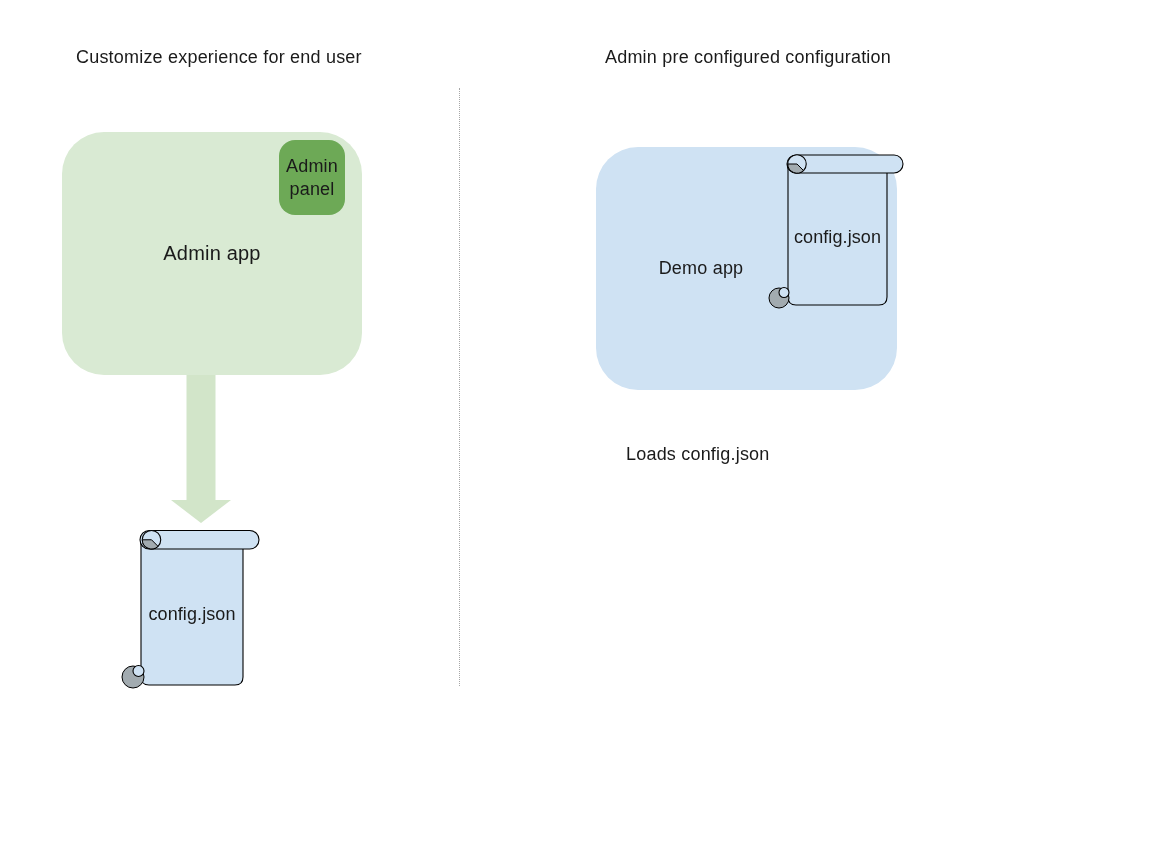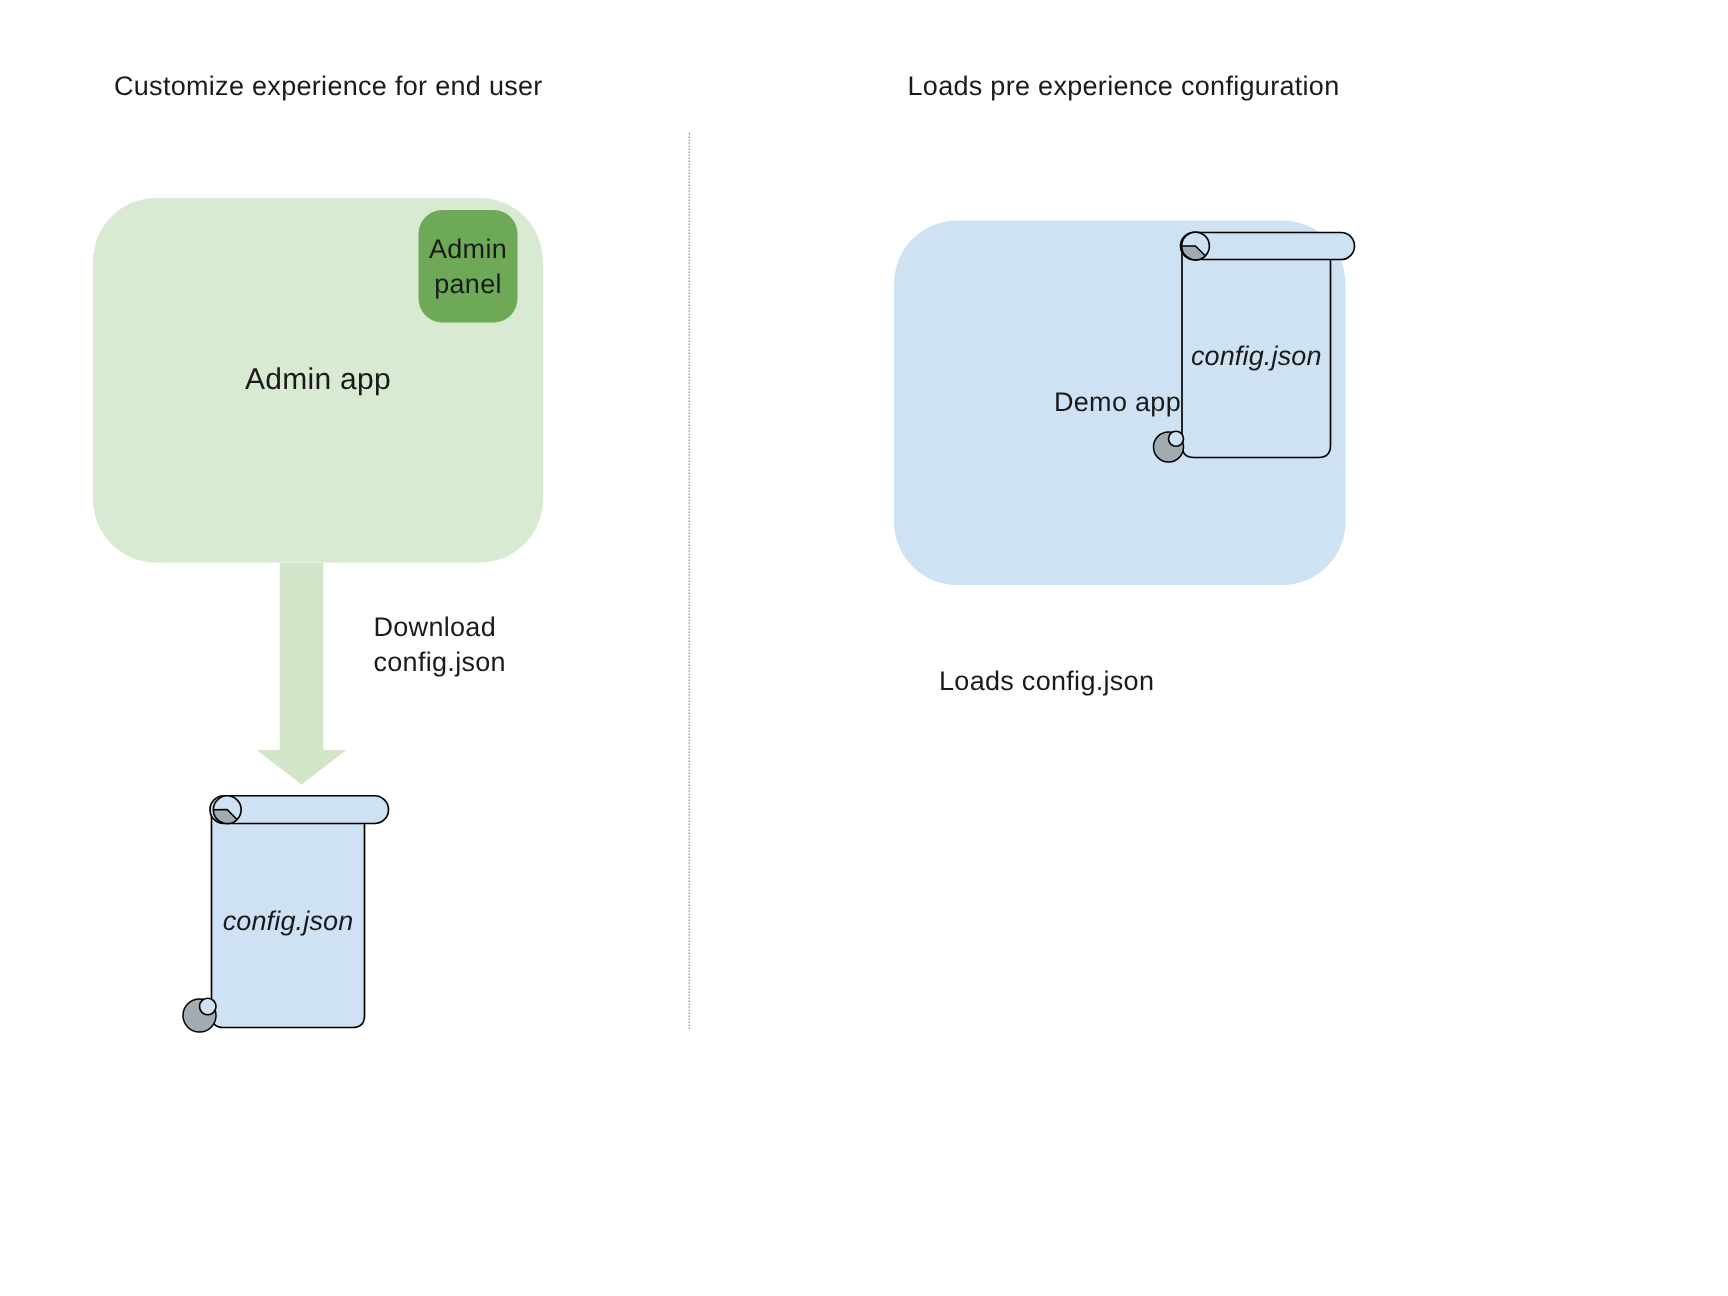--- a/index.html
+++ b/index.html
@@ -46,24 +46,24 @@
     font-size:18px; line-height:23px; letter-spacing:0.2px;
   }
 
   .demo-box {
     position:absolute; left:596px; top:147px; width:301px; height:243px;
     border-radius:42px; background:var(--app-blue,#cfe2f3);
   }
   .demo-box-label {
     position:absolute; left:0; top:0; width:210px; height:100%;
     display:flex; align-items:center; justify-content:center;
-    font-size:18px; letter-spacing:0.2px;padding-left:44px;
+    font-size:18px; letter-spacing:0.2px;
   }
 
-  .scroll { position:absolute;font-style:italic; }
+  .scroll { position:absolute; }
   .scroll-left  { left:120px; top:526px; width:145px; height:170px; }
   .scroll-right { left:766px; top:151px; width:145px; height:162px; }
   .scroll svg { position:absolute; inset:0; width:100%; height:100%; }
   .s-fill { fill:var(--scroll-blue,#cfe2f3); stroke:var(--outline,#000); stroke-width:1.1; }
   .s-gray { fill:var(--curl-gray,#a2abb0);  stroke:var(--outline,#000); stroke-width:1;   }
   .scroll-label {
     position:absolute; text-align:center; font-size:18px; line-height:22px;
     letter-spacing:0.1px;
   }
   .scroll-left  .scroll-label { left:21px; top:77px; width:102px; }
@@ -74,36 +74,35 @@
     line-height:22px; letter-spacing:0.2px; white-space:nowrap;
   }
 </style>
 </head>
 <body>
 
 <div class="canvas">
 
   <div class="title left-title">Customize experience for end user</div>
 
-  <div class="title right-title">Loads pre experience configuration</div>
+  <div class="title right-title">Admin pre configured configuration</div>
 
   <div class="divider"></div>
 
   <div class="admin-box">
     <div class="admin-box-label">Admin app</div>
     <div class="admin-panel">
       <span>Admin panel</span>
     </div>
   </div>
 
   <svg class="down-arrow" viewBox="0 0 72 150" aria-hidden="true">
     <polygon class="arrow-fill" points="21.5,0 50.5,0 50.5,125 66,125 36,148 6,125 21.5,125"></polygon>
   </svg>
 
-  <div class="download-label">Download config.json</div>
 
   <div class="scroll scroll-left">
     <svg viewBox="0 0 145 170" aria-hidden="true">
       <path class="s-fill" d="M21 14 H123 V151 Q123 159 115 159 H29 Q21 159 21 151 Z"></path>
       <rect class="s-fill" x="20" y="4.5" width="119" height="18.5" rx="9.25"></rect>
       <circle class="s-fill" cx="31.5" cy="13.75" r="9.25"></circle>
       <path class="s-gray" d="M22.3 13.8 A9.25 9.25 0 0 0 38 20.3 L31.5 13.75 Z"></path>
       <circle class="s-gray" cx="13" cy="151" r="11"></circle>
       <circle class="s-fill" cx="18.5" cy="145" r="5.5"></circle>
     </svg>

